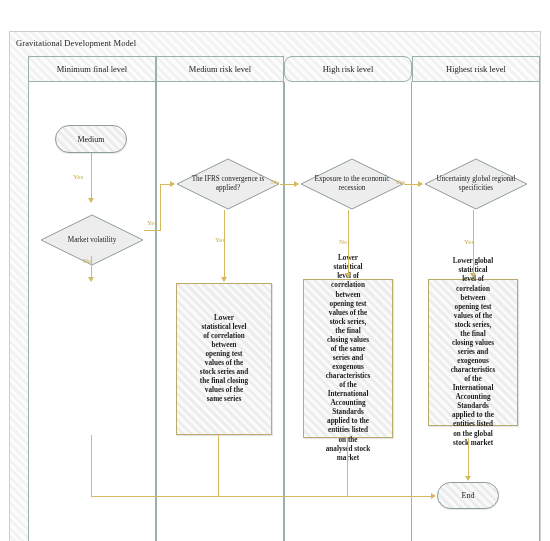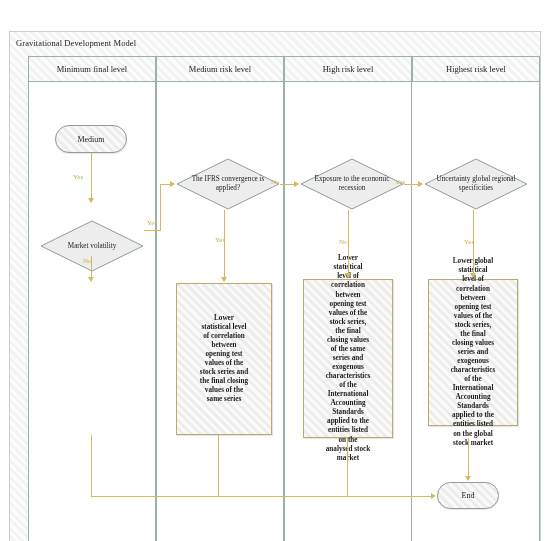--- a/index.html
+++ b/index.html
@@ -106,34 +106,34 @@
 <div class="canvas">
 
   <div class="pool"></div>
   <div class="pool-title">Gravitational Development Model</div>
   <div class="pool-band"></div>
 
   <div class="lanes">
 
     <div class="lane-head" style="left:0px;width:128px;">Minimum final level</div>
     <div class="lane-head" style="left:128px;width:128px;">Medium risk level</div>
-    <div class="lane-head" style="left:256px;width:128px;">High risk level</div>
+    <div class="lane-head" style="left:256px;width:128px;border-radius:8px;">High risk level</div>
     <div class="lane-head" style="left:384px;width:128px;">Highest risk level</div>
 
     <div class="lane-body" style="left:0px;width:128px;"></div>
     <div class="lane-body" style="left:128px;width:128px;"></div>
     <div class="lane-body" style="left:256px;width:128px;"></div>
     <div class="lane-body nolines" style="left:384px;width:128px;border-right:1px solid #9ab0ad;"></div>
 
     <div class="lane-partial" style="left:383px;top:180px;height:210px;"></div>
   </div>
 
   <div class="node terminator" style="left:55px;top:107px;width:72px;height:28px;">Medium</div>
 
-  <div class="diamond-wrap" style="left:40px;top:202px;width:104px;height:52px;">
+  <div class="diamond-wrap" style="left:40px;top:196px;width:104px;height:52px;">
     <svg width="104" height="52" viewBox="0 0 104 52">
       <polygon points="52,1 103,26 52,51 1,26" fill="#ededed" stroke="#8f9c9c" stroke-width="1"></polygon>
     </svg>
     <div class="diamond-label">Market volatility</div>
   </div>
 
   <div class="diamond-wrap" style="left:176px;top:140px;width:104px;height:52px;">
     <svg width="104" height="52" viewBox="0 0 104 52">
       <polygon points="52,1 103,26 52,51 1,26" fill="#ededed" stroke="#8f9c9c" stroke-width="1"></polygon>
     </svg>

